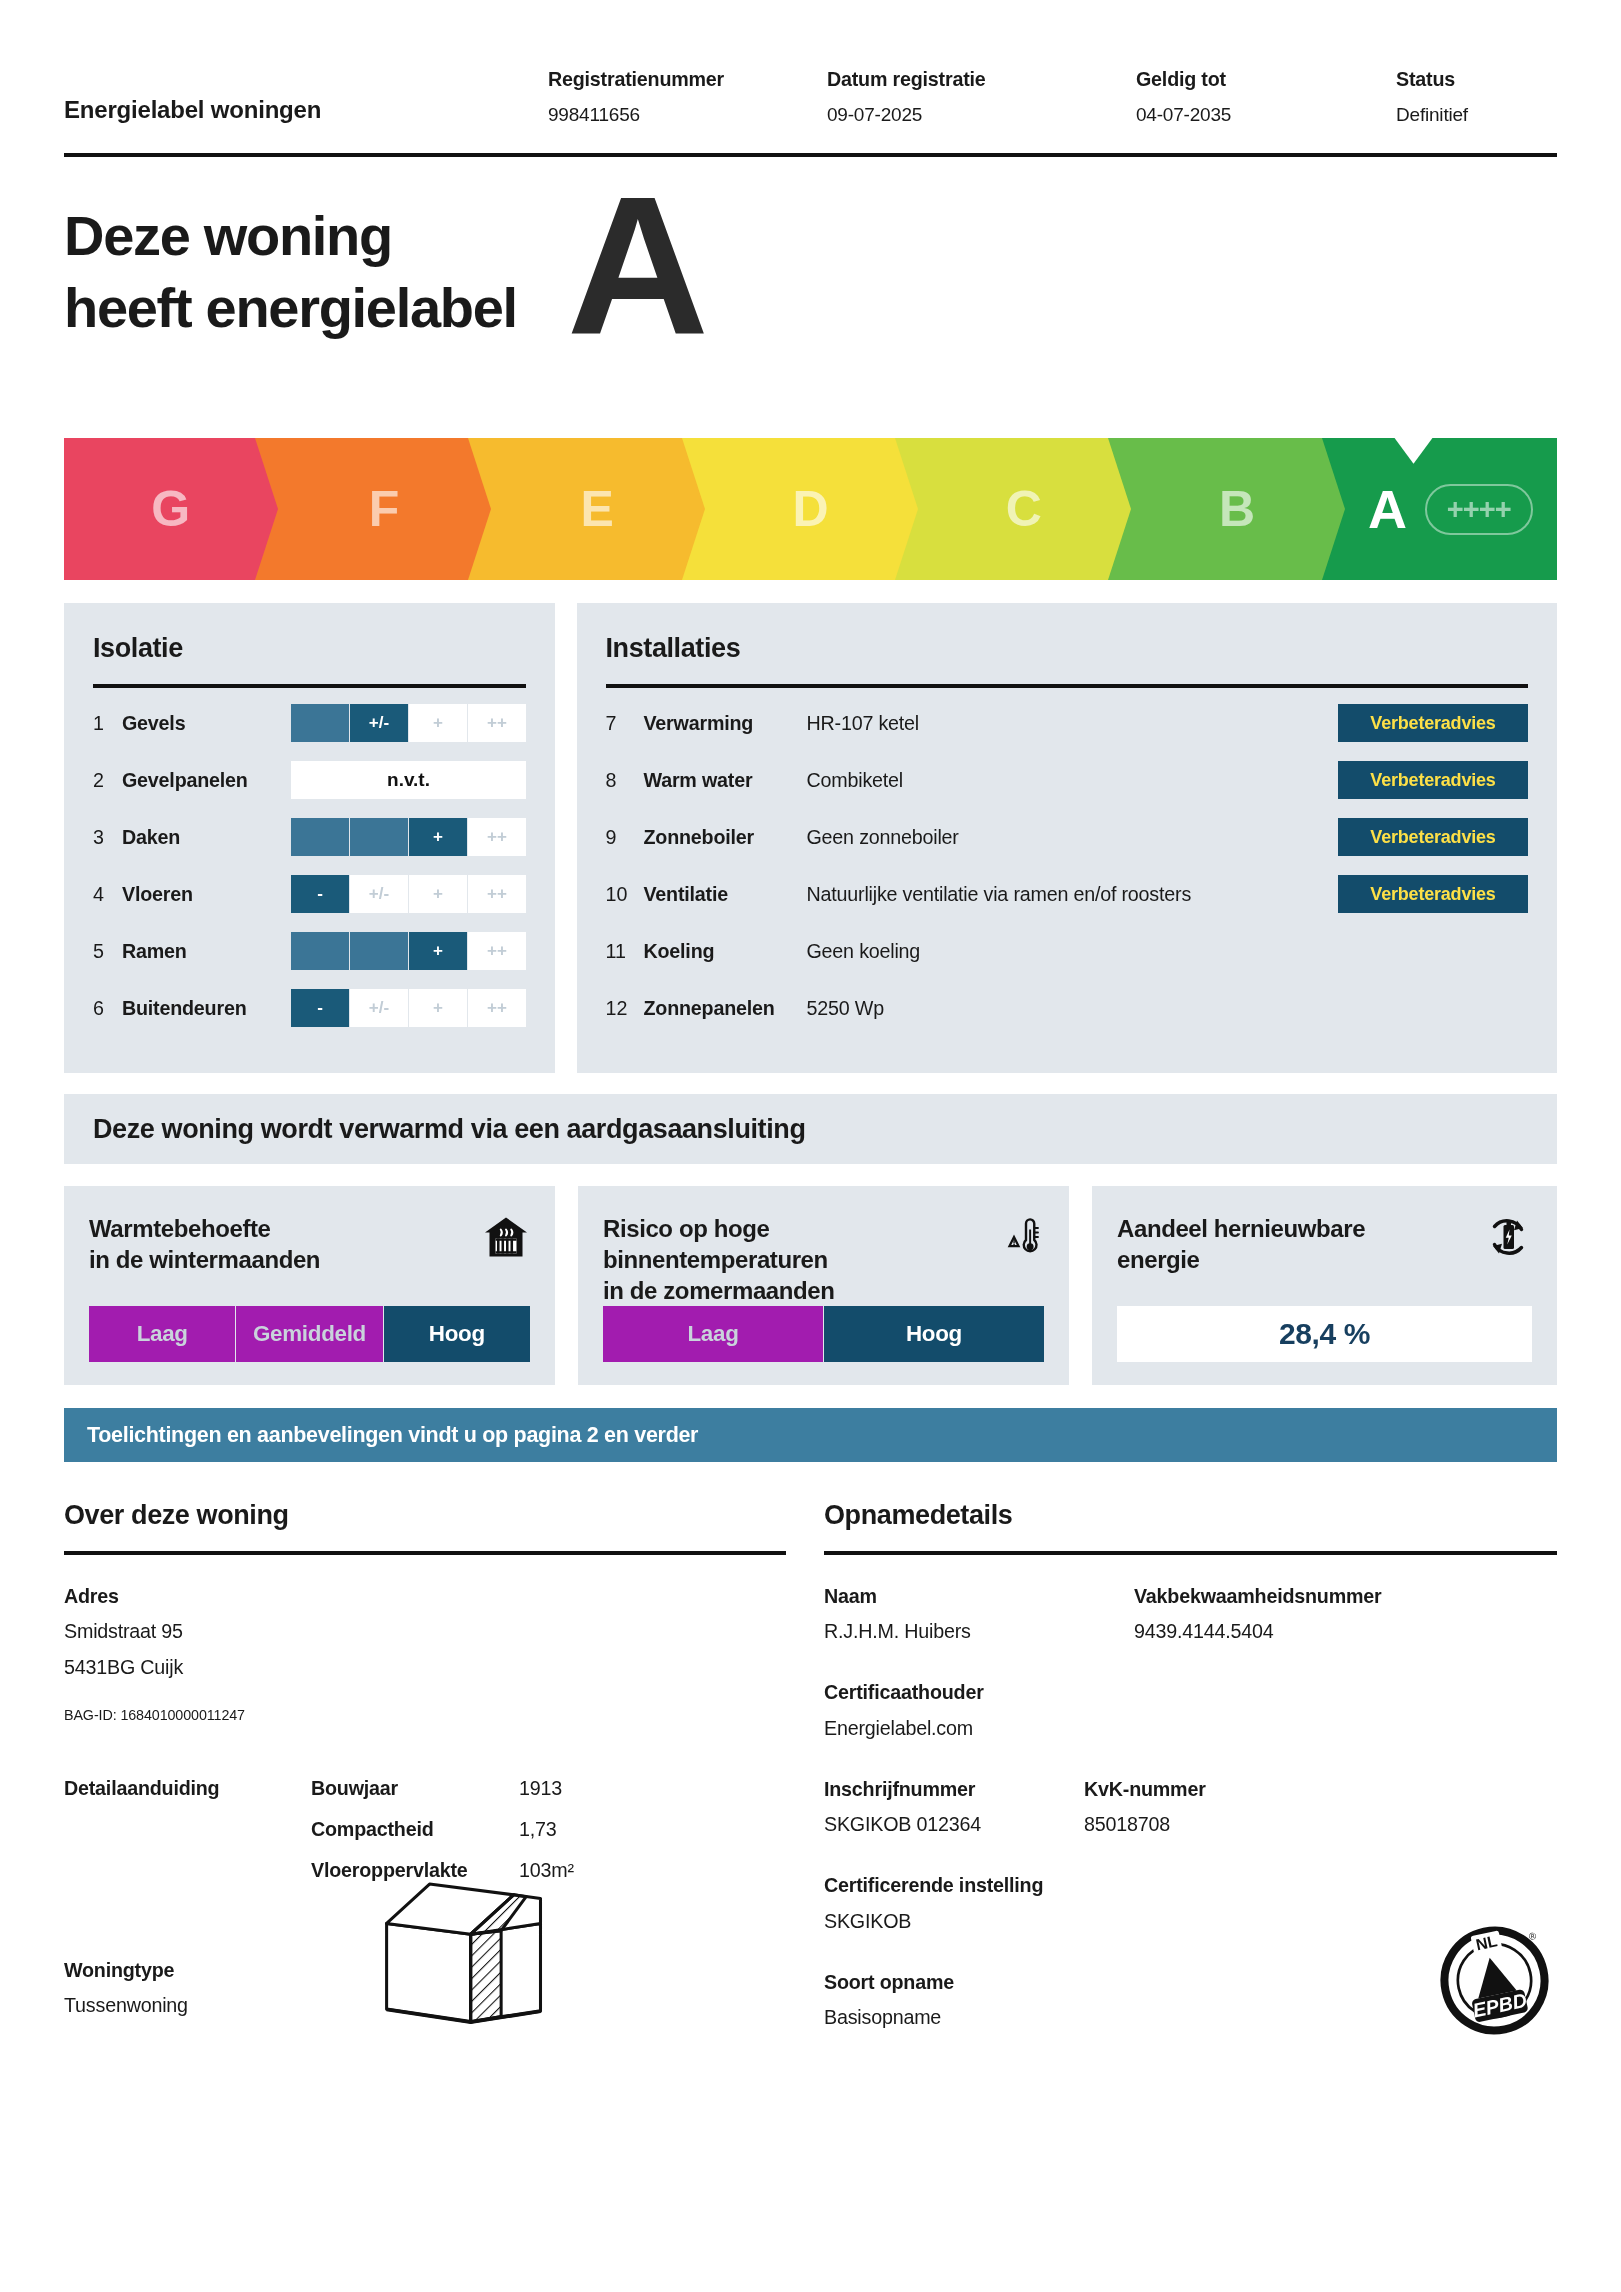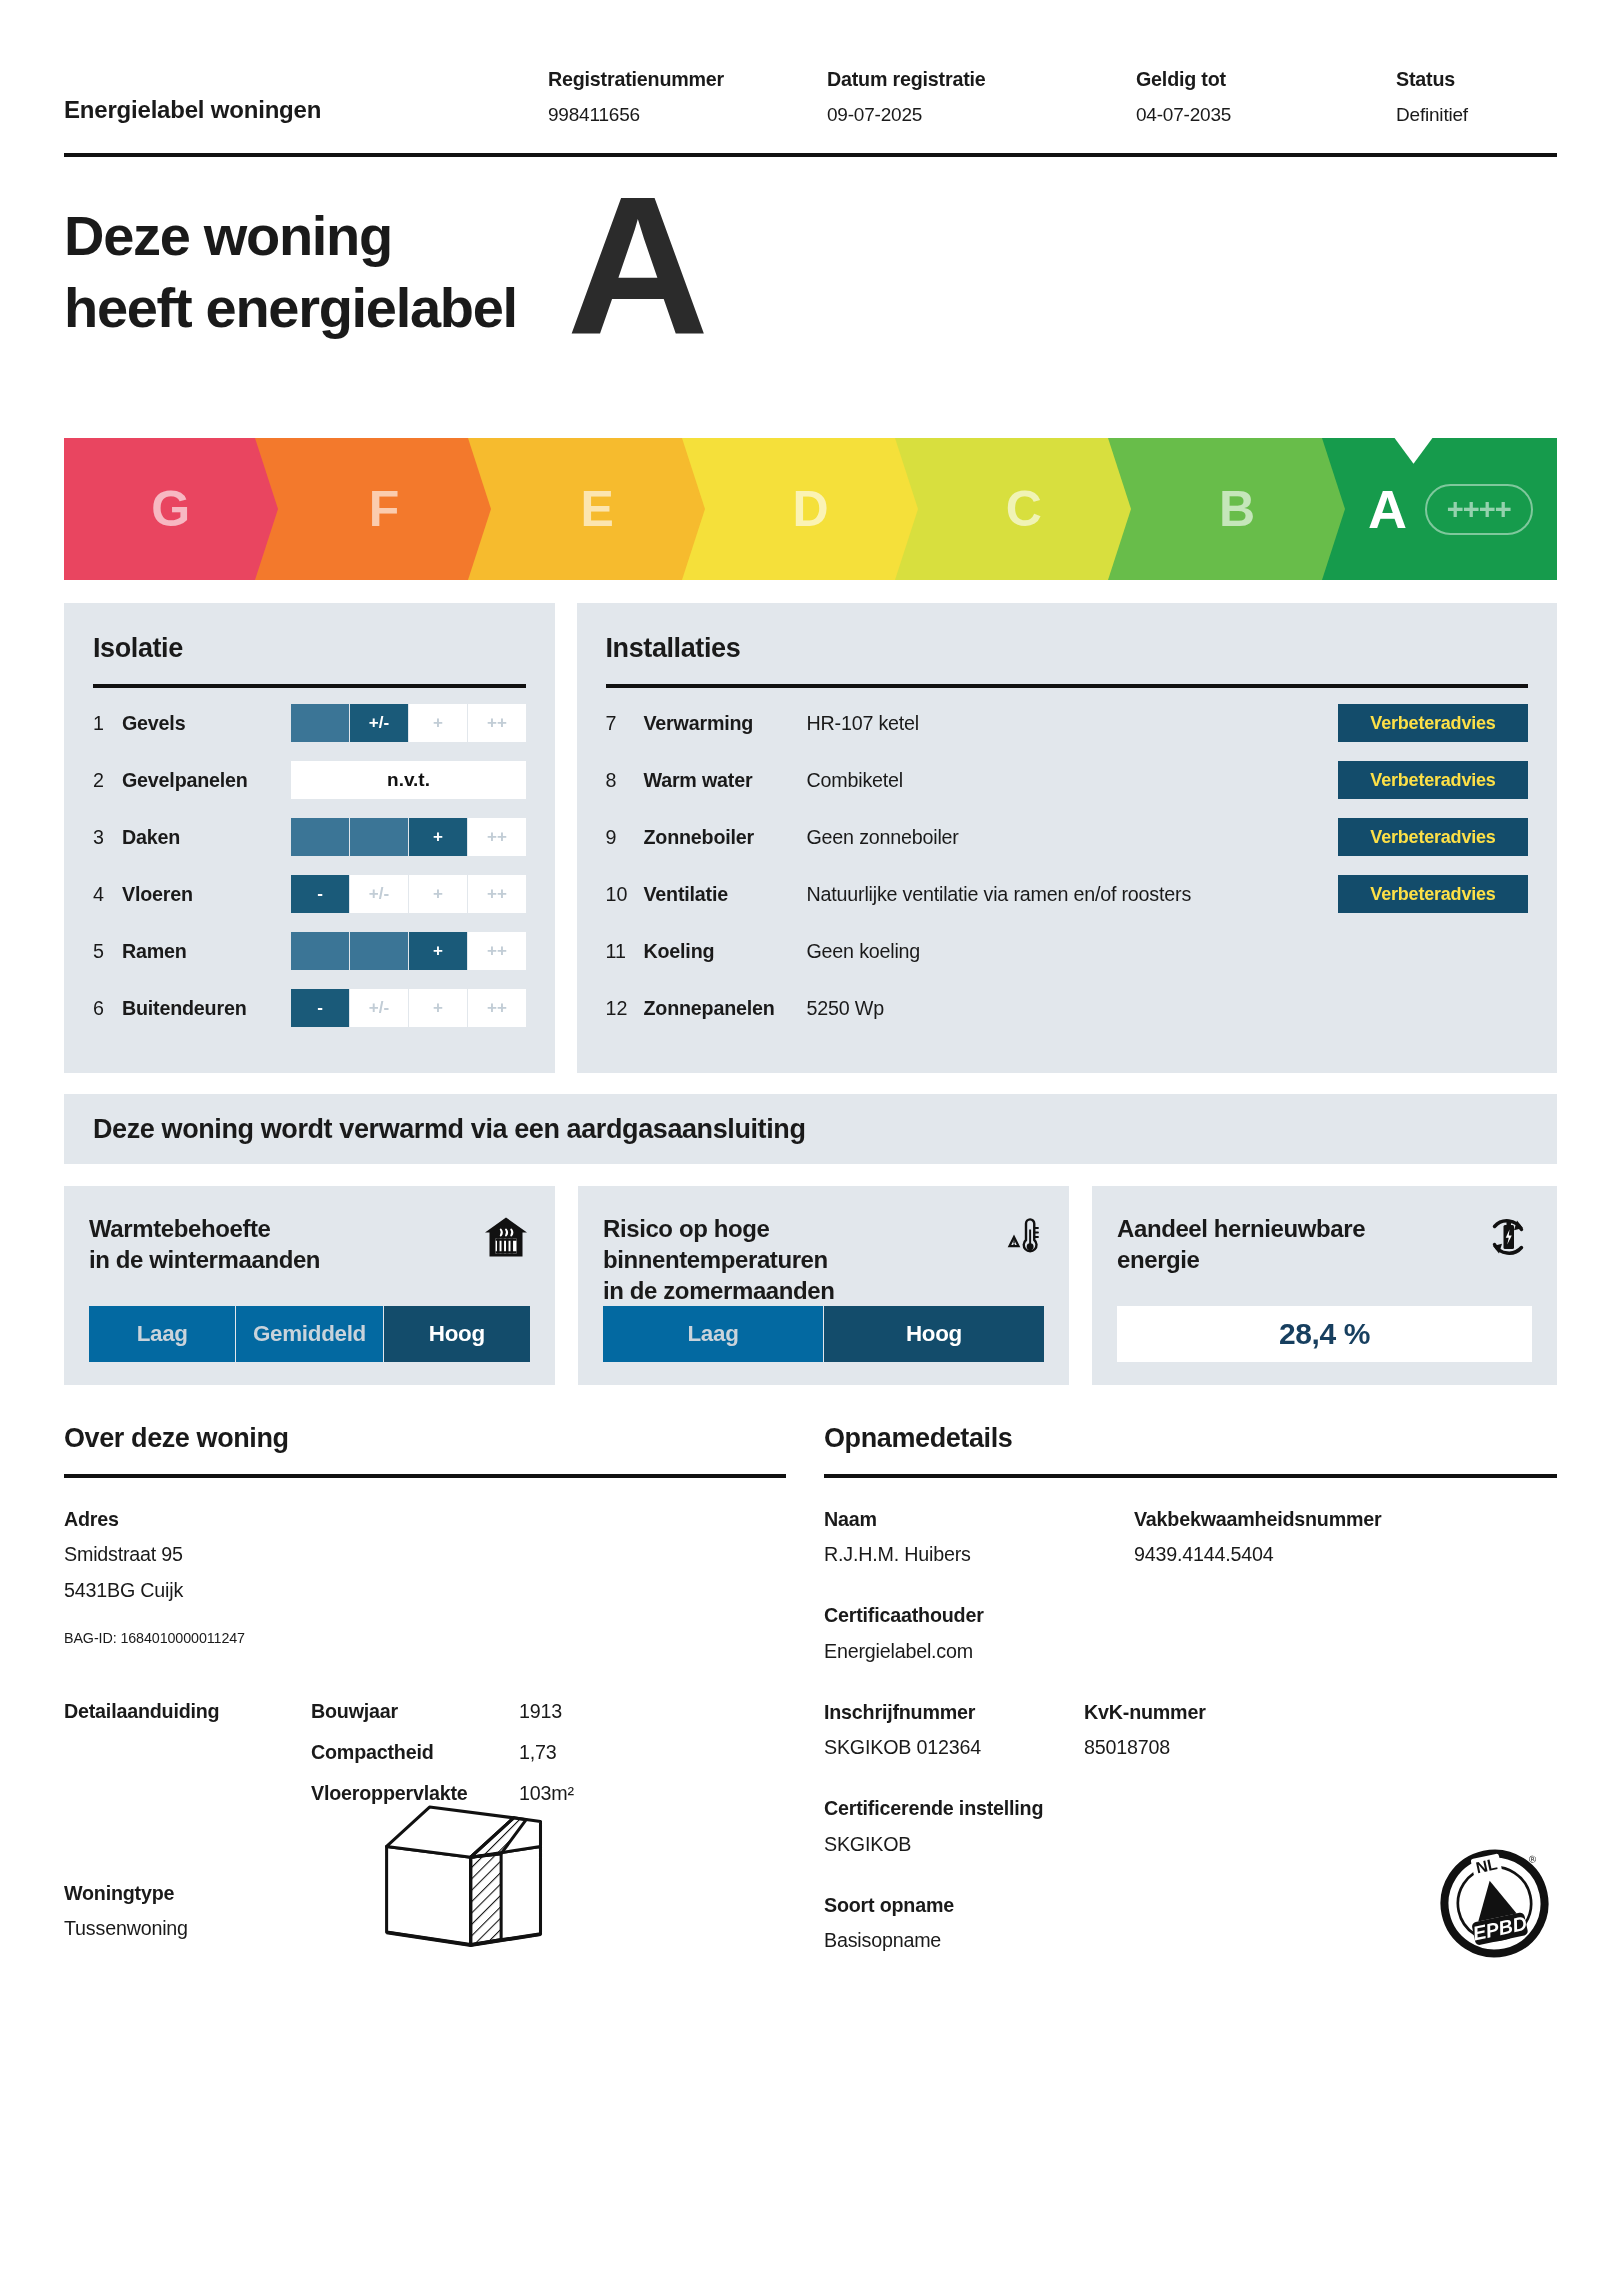--- a/index.html
+++ b/index.html
@@ -80,21 +80,21 @@
   
   .indicators { display: flex; gap: 23px; margin-top: 21.5px; }
   .ind { background: #e2e7ec; padding: 27px 25px 23px 25px; display: flex; flex-direction: column; }
   .ind.a { width: 491px; }
   .ind.b { width: 491px; }
   .ind.c { flex: 1; }
   .ind-top { display: flex; align-items: flex-start; justify-content: space-between; }
   .ind-head { font-size: 24px; font-weight: bold; line-height: 1.3; letter-spacing: -0.4px; }
   .ind-icon { width: 48px; height: 48px; flex-shrink: 0; margin-left: 9px; }
   .ind-opts { display: flex; margin-top: auto; height: 56px; }
-  .opt { flex: 1; display: flex; align-items: center; justify-content: center; background: #0369a1;
+  .opt { flex: 1; display: flex; align-items: center; justify-content: center; background: #a21caf;
          font-size: 22.4px; font-weight: bold; color: #c9d3db; border-right: 1.8px solid #e2e7ec; letter-spacing: -0.3px; }
   .opt:last-child { border-right: none; }
   .opt.sel { background: #134c6b; color: #ffffff; }
   .pct-box { margin-top: auto; height: 56px; background: #ffffff; display: flex; align-items: center; justify-content: center;
              font-size: 30px; font-weight: bold; color: #173f5f; letter-spacing: -0.4px; }
 
   
   .infoband { background: #3d7ea0; height: 54px; display: flex; align-items: center; padding-left: 23px;
               color: #fff; font-size: 21.5px; font-weight: bold; margin-top: 23px; letter-spacing: -0.3px; }
 
@@ -391,20 +391,21 @@
           <rect x="26" y="16" width="14" height="32" rx="2" fill="#111"></rect>
           <rect x="30" y="12" width="6" height="4" fill="#111"></rect>
           <path d="M34 22 L29 33 L33 33 L31 42 L37 30 L33 30 Z" fill="#fff"></path>
         </svg>
       </div>
       <div class="pct-box">28,4 %</div>
     </div>
 
   </div>
 
+  <div class="infoband">Toelichtingen en aanbevelingen vindt u op pagina 2 en verder</div>
 
   <div class="bottom">
 
     <div class="bcol">
       <div class="b-title">Over deze woning</div>
       <div class="b-rule"></div>
 
       <div style="margin-top:30px">
         <div class="fld-label">Adres</div>
         <div class="fld-value">Smidstraat 95</div>

